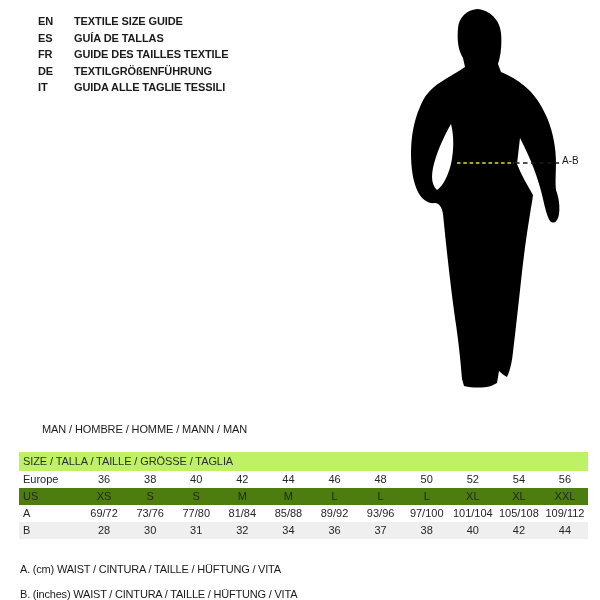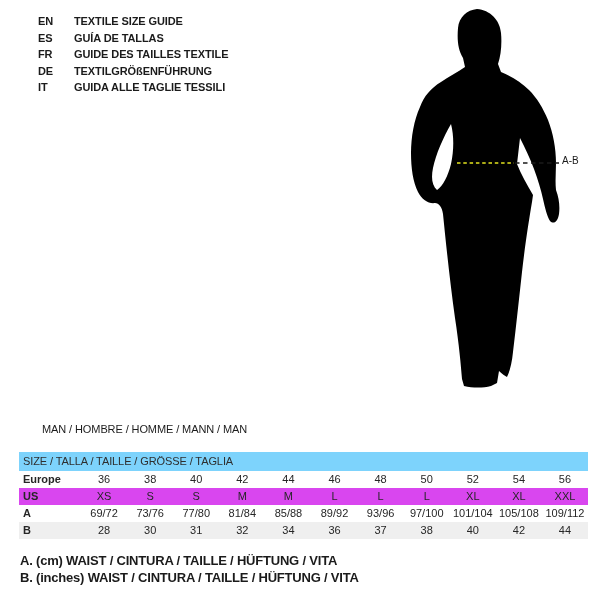--- a/index.html
+++ b/index.html
@@ -96,36 +96,36 @@
   }
   .tcell {
     flex: 1 1 0;
     text-align: center;
     white-space: nowrap;
   }
   .tcell.label {
     flex: 0 0 62px;
     text-align: left;
     padding-left: 4px;
-    font-weight: bold;
   }
 
   
   .footnotes {
     position: absolute;
     left: 20px;
     top: 553px;
   }
   .footnote {
     height: 16.5px;
     line-height: 16.5px;
-    font-size: 13px;
-    font-weight: bold;
+    font-size: 11px;
+    font-weight: normal;
     letter-spacing: -0.2px;
     white-space: nowrap;
+    margin-top: 8px;
   }
 </style>
 </head>
 <body>
 
 <div class="page">
 
   <div class="lang-list">
       <div class="lang-row">
         <span class="lang-code">EN</span>
@@ -195,37 +195,37 @@
       C 454 150 454 136 451 124
       Z"></path>
     <line x1="457" y1="163" x2="514" y2="163" stroke="#e4e41e" stroke-width="1.6" stroke-dasharray="3.5 2.8"></line>
     <line x1="515" y1="163" x2="559" y2="163" stroke="#1a1a1a" stroke-width="1.3" stroke-dasharray="4.5 3.5"></line>
   </svg>
   <div class="measure-label">A-B</div>
 
   <div class="man-title">MAN / HOMBRE / HOMME / MANN / MAN</div>
 
   <div class="size-table">
-    <div class="thead" style="background: #7dd3fc;">SIZE / TALLA / TAILLE / GRÖSSE / TAGLIA</div>
+    <div class="thead" style="background: #bef264;">SIZE / TALLA / TAILLE / GRÖSSE / TAGLIA</div>
     <div>
         <div class="trow">
           <div class="tcell label">Europe</div>
           <div class="tcell">36</div>
           <div class="tcell">38</div>
           <div class="tcell">40</div>
           <div class="tcell">42</div>
           <div class="tcell">44</div>
           <div class="tcell">46</div>
           <div class="tcell">48</div>
           <div class="tcell">50</div>
           <div class="tcell">52</div>
           <div class="tcell">54</div>
           <div class="tcell">56</div>
         </div>
-        <div class="trow" style="background: #d946ef;">
+        <div class="trow" style="background: #4d7c0f;">
           <div class="tcell label">US</div>
           <div class="tcell">XS</div>
           <div class="tcell">S</div>
           <div class="tcell">S</div>
           <div class="tcell">M</div>
           <div class="tcell">M</div>
           <div class="tcell">L</div>
           <div class="tcell">L</div>
           <div class="tcell">L</div>
           <div class="tcell">XL</div>

